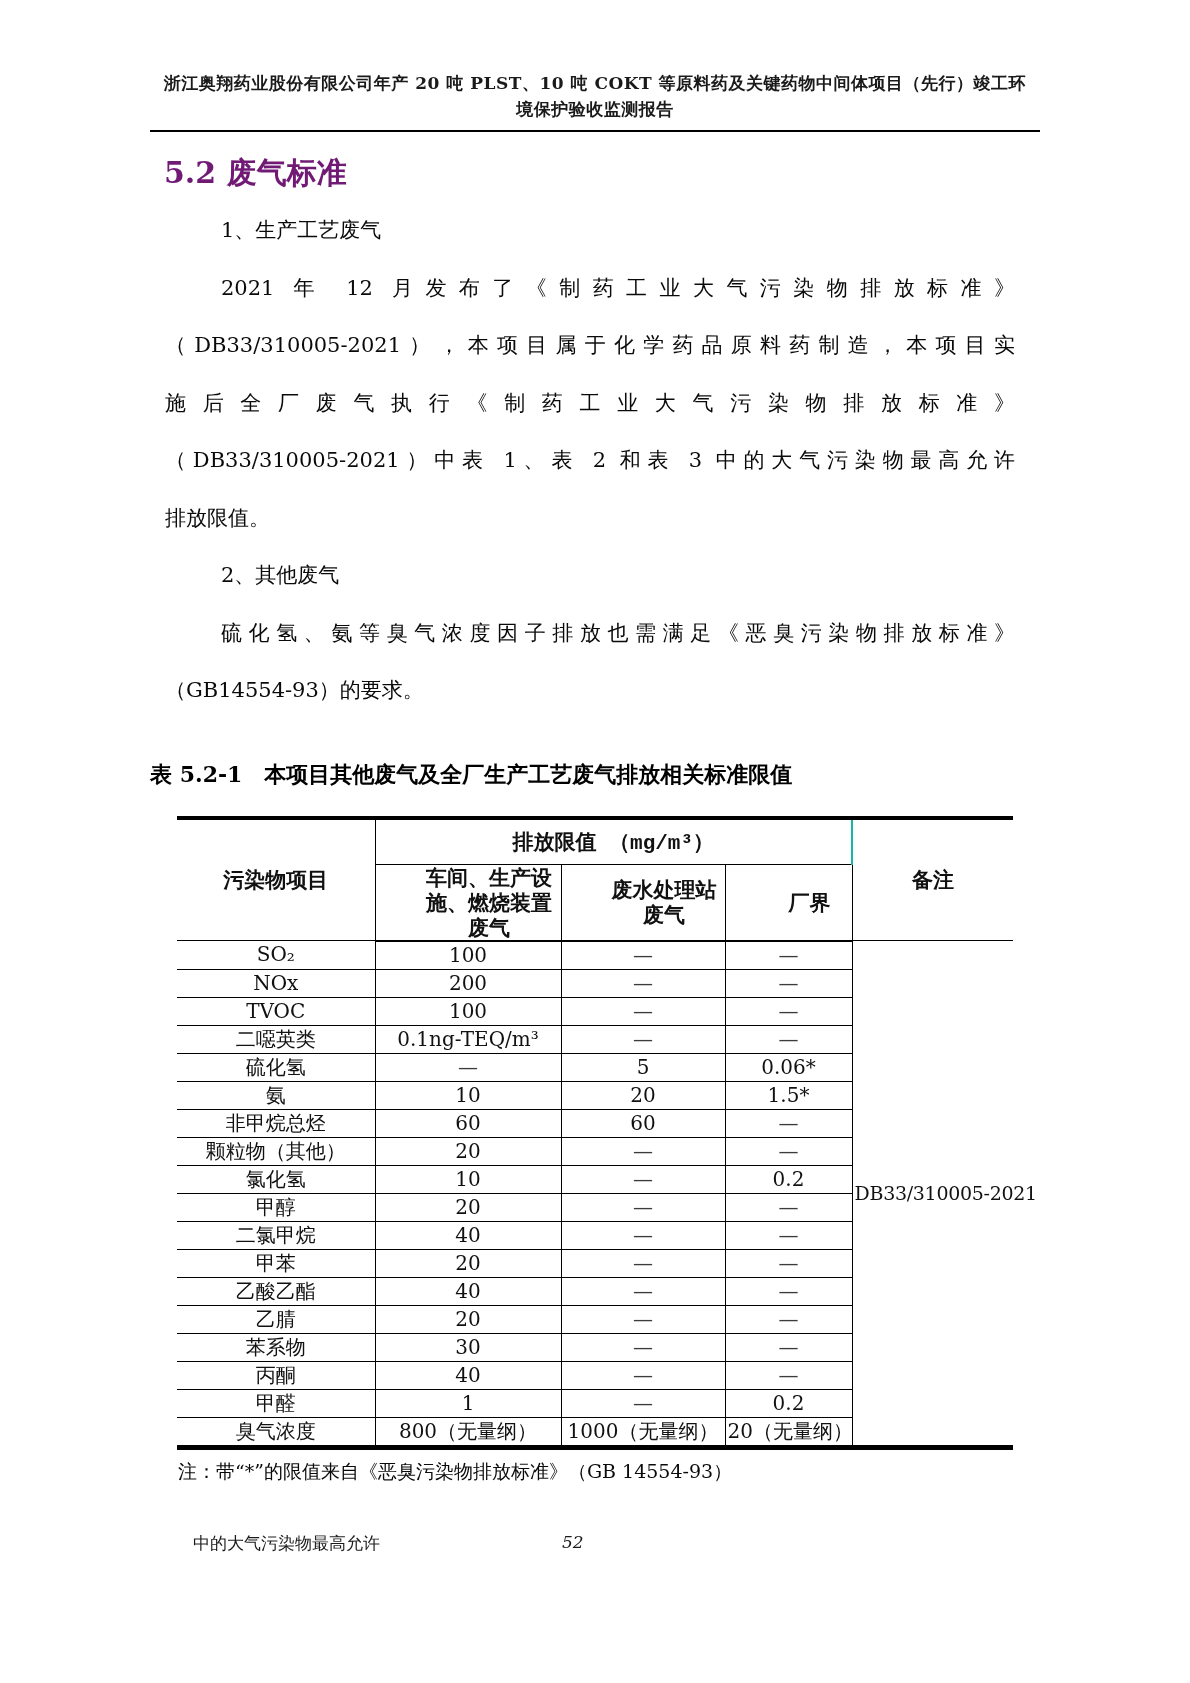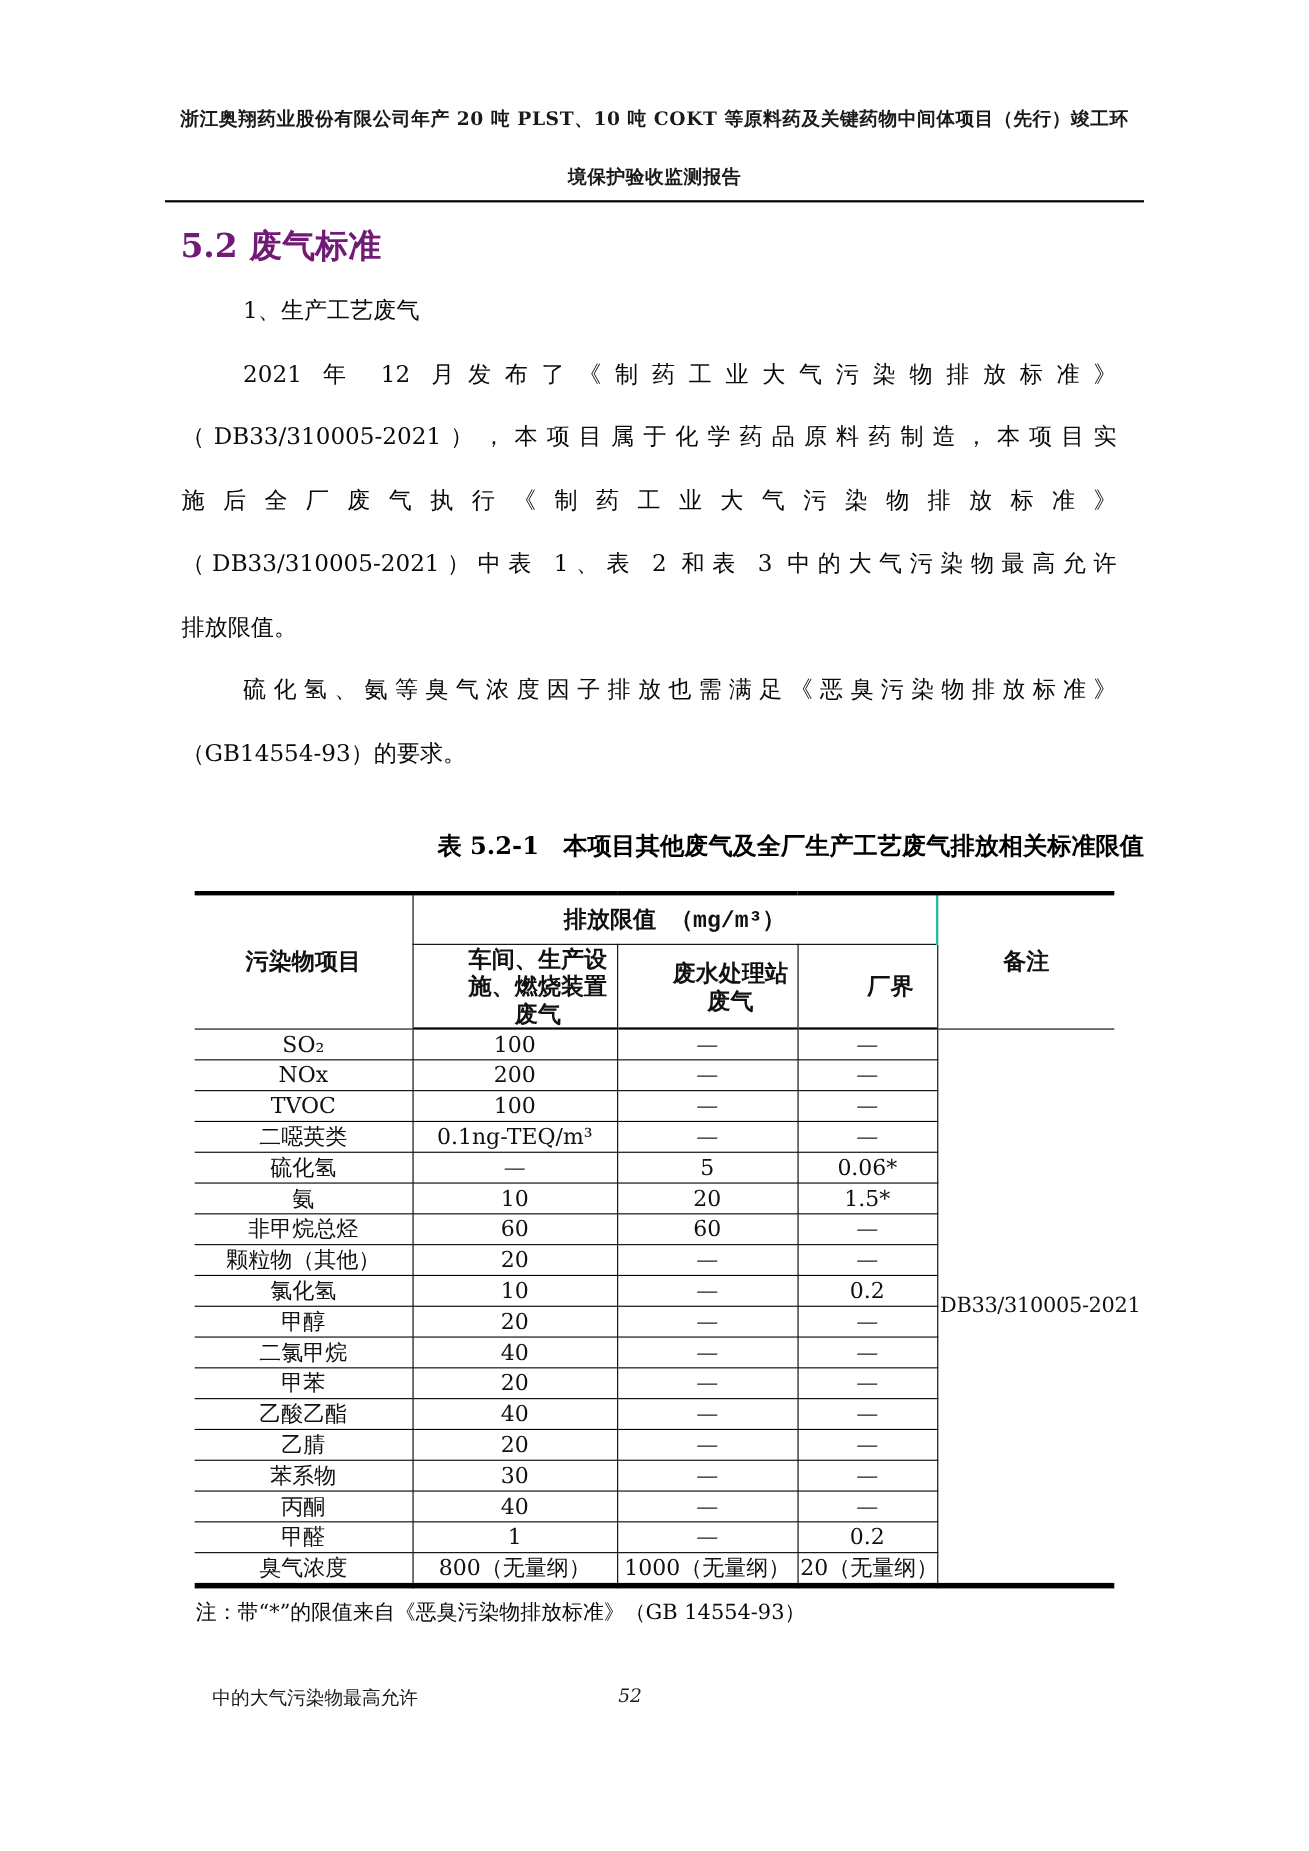--- a/index.html
+++ b/index.html
@@ -12,39 +12,38 @@
     overflow:hidden;
   }
   .content{margin:0 150px;width:890px;}
   
   .doc-header{padding-top:70px;}
   .doc-header .hline{
     text-align:center;
     font-size:17px;line-height:26px;
     font-weight:bold;color:#1a1a1a;
     letter-spacing:0.5px;
-    margin-top:26px;
   }
   .header-rule{margin-top:8px;border-top:2px solid #000;height:0;}
   
   h1.sec-title{
     margin:22px 0 0 14px;
     font-size:30px;line-height:38px;font-weight:bold;color:#701a75;
   }
   .body-lines{margin:10px 15px 0 15px;width:850px;}
   .bline{
     font-size:21px;line-height:57.5px;color:#0a0a0a;
     white-space:normal;
   }
   .bline.in{text-indent:56px;}
   .bline.j{text-align:justify;text-align-last:justify;}
   
   .table-title{
     margin-top:40px;
-    text-align:right;font-weight:bold;font-size:22px;color:#000;
+    text-align:left;font-weight:bold;font-size:22px;color:#000;
   }
   table.limits{
     margin:26px 0 0 27px;
     width:836px;
     border-collapse:collapse;table-layout:fixed;
     border-top:4px solid #000;
     border-bottom:5px solid #000;
     font-size:20px;color:#111;
   }
   table.limits th, table.limits td{
@@ -95,20 +94,21 @@
 
     <h1 class="sec-title">5.2 废气标准</h1>
 
     <div class="body-lines">
         <div class="bline in">1、生产工艺废气</div>
         <div class="bline in j">2021 年 12 月发布了《制药工业大气污染物排放标准》</div>
         <div class="bline j">（DB33/310005-2021），本项目属于化学药品原料药制造，本项目实</div>
         <div class="bline j">施后全厂废气执行《制药工业大气污染物排放标准》</div>
         <div class="bline j">（DB33/310005-2021）中表 1、表 2 和表 3 中的大气污染物最高允许</div>
         <div class="bline">排放限值。</div>
+        <div class="bline in">2、其他废气</div>
         <div class="bline in j">硫化氢、氨等臭气浓度因子排放也需满足《恶臭污染物排放标准》</div>
         <div class="bline">（GB14554-93）的要求。</div>
       </div>
 
     <div class="table-title">表 5.2-1　本项目其他废气及全厂生产工艺废气排放相关标准限值</div>
 
     <table class="limits">
       <colgroup>
         <col style="width:198px">
           <col style="width:186px">

